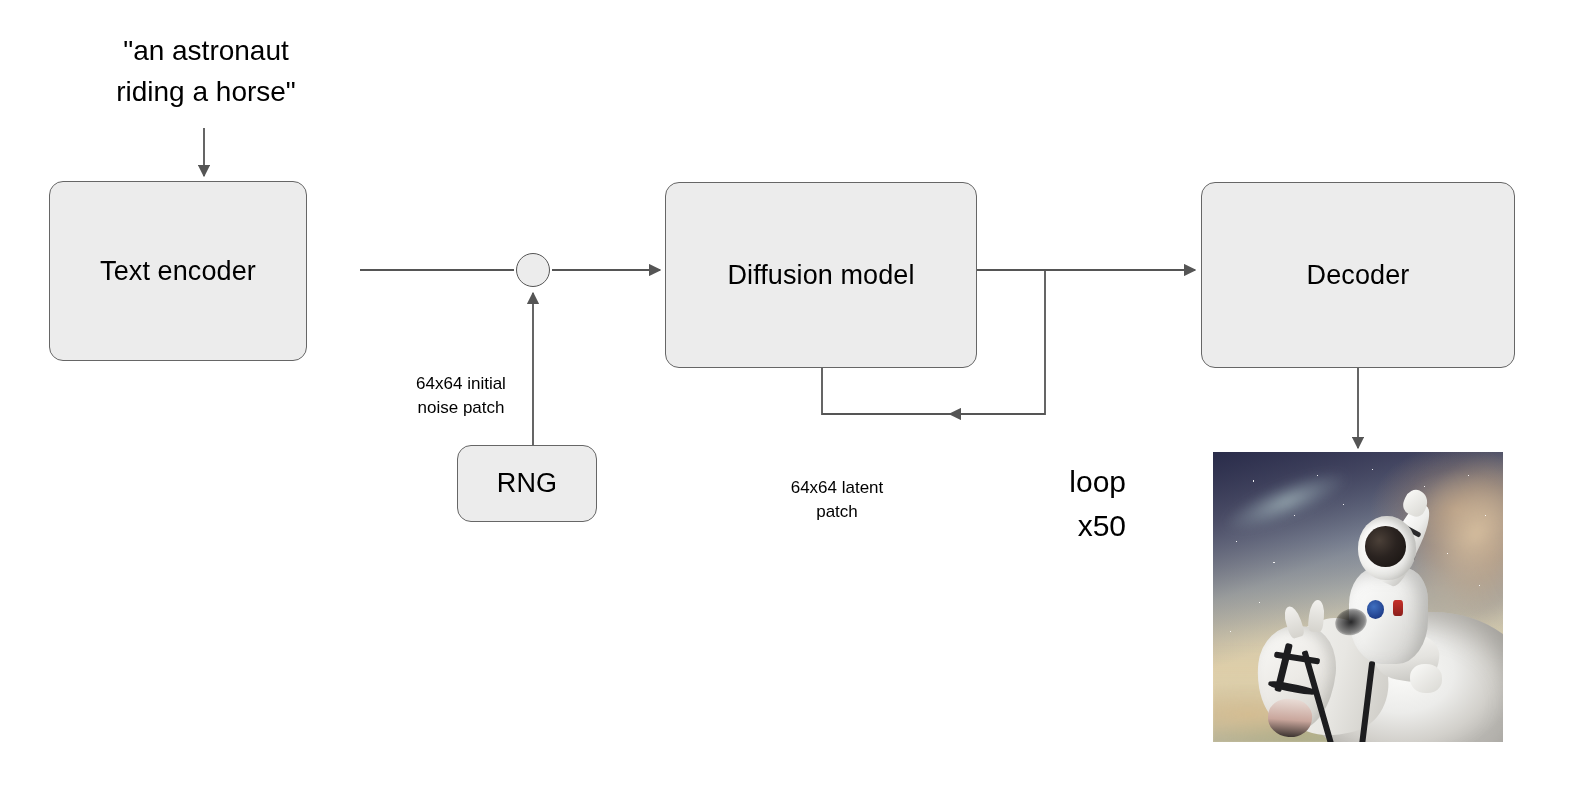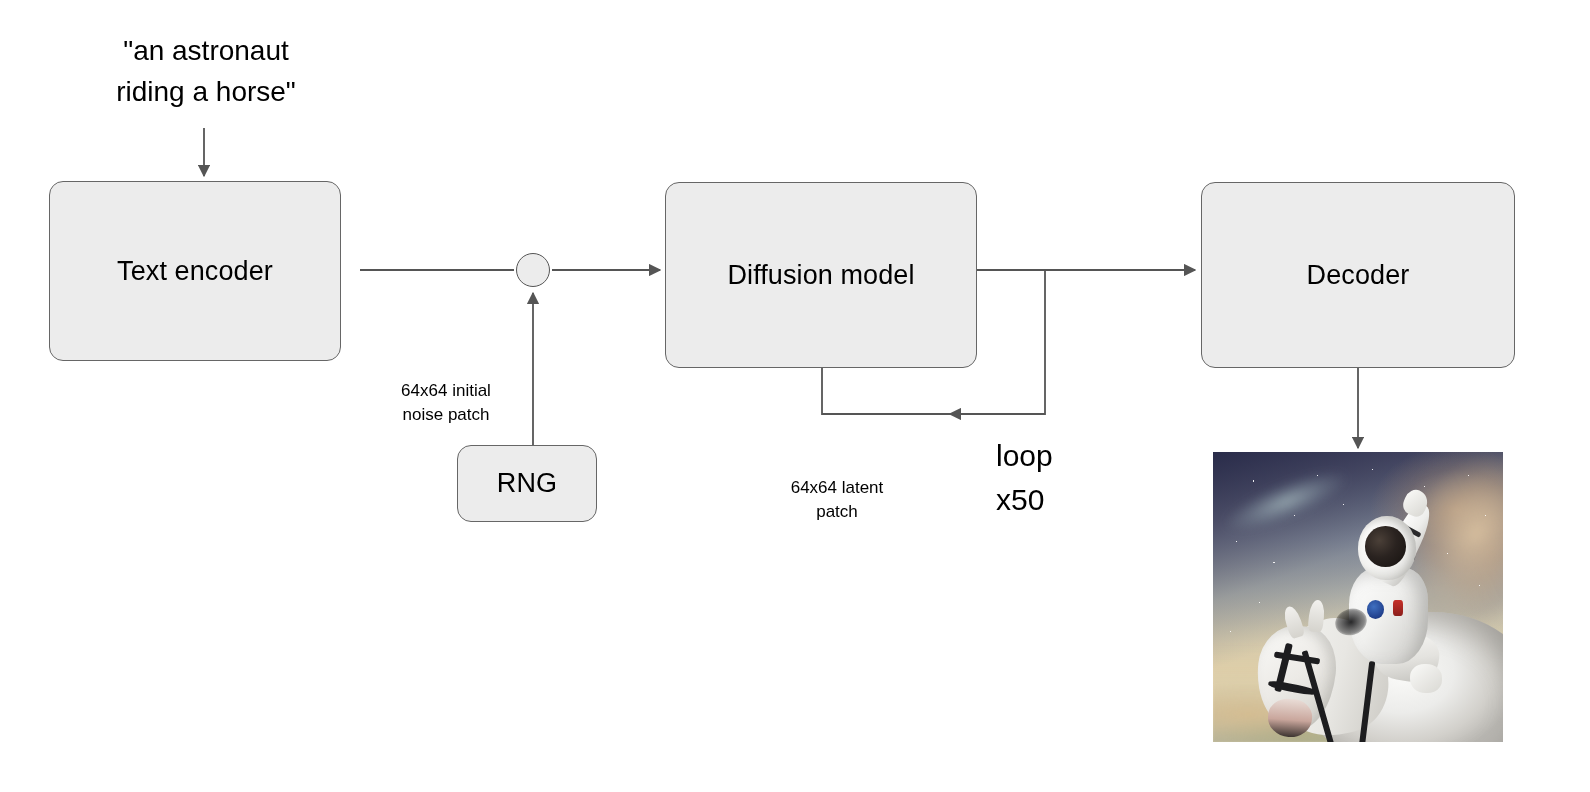--- a/index.html
+++ b/index.html
@@ -326,46 +326,46 @@
 
     <path d="M 1045 270 L 1045 414 L 822 414 L 822 368" stroke="#555555" stroke-width="1.8" fill="none"></path>
     <path d="M 1000 414 L 950 414" stroke="#555555" stroke-width="1.8" fill="none" marker-end="url(#arrow)"></path>
 
     <path d="M 1358 368 L 1358 448" stroke="#555555" stroke-width="1.8" fill="none" marker-end="url(#arrow)"></path>
   </svg>
 
   <div class="caption prompt" style="left:56px; top:30px; width:300px;">"an astronaut
 riding a horse"</div>
 
-  <div class="node" style="left:49px; top:181px; width:292px; height:180px;">
+  <div class="node" style="left:49px; top:181px; width:258px; height:180px;">
     <span class="node-label">Text encoder</span>
   </div>
 
   <div class="node" style="left:457px; top:445px; width:140px; height:77px; font-size:27px;">
     <span class="node-label">RNG</span>
   </div>
 
   <div class="node" style="left:1201px; top:182px; width:314px; height:186px;">
     <span class="node-label">Decoder</span>
   </div>
 
   <div class="node" style="left:665px; top:182px; width:312px; height:186px;">
     <span class="node-label">Diffusion model</span>
   </div>
 
   <div class="junction" style="left:516px; top:253px;"></div>
 
 
-  <div class="caption" style="left:375px; top:372px; width:142px;margin-top:7px;">64x64 initial
+  <div class="caption" style="left:390px; top:372px; width:142px;">64x64 initial
 noise patch</div>
 
   <div class="caption" style="left:766px; top:476px; width:142px;">64x64 latent
 patch</div>
 
-  <div class="caption big" style="left:996px; top:434px; width:130px;">loop
+  <div class="caption big" style="left:996px; top:460px; width:130px;text-align:right;">loop
 x50</div>
 
   <div id="gen-image">
     <div class="sky"></div>
     <div class="milkyway"></div>
     <div class="aurora"></div>
     <div class="stars"></div>
     <div class="ground"></div>
 
     <div class="horse-body"></div>

